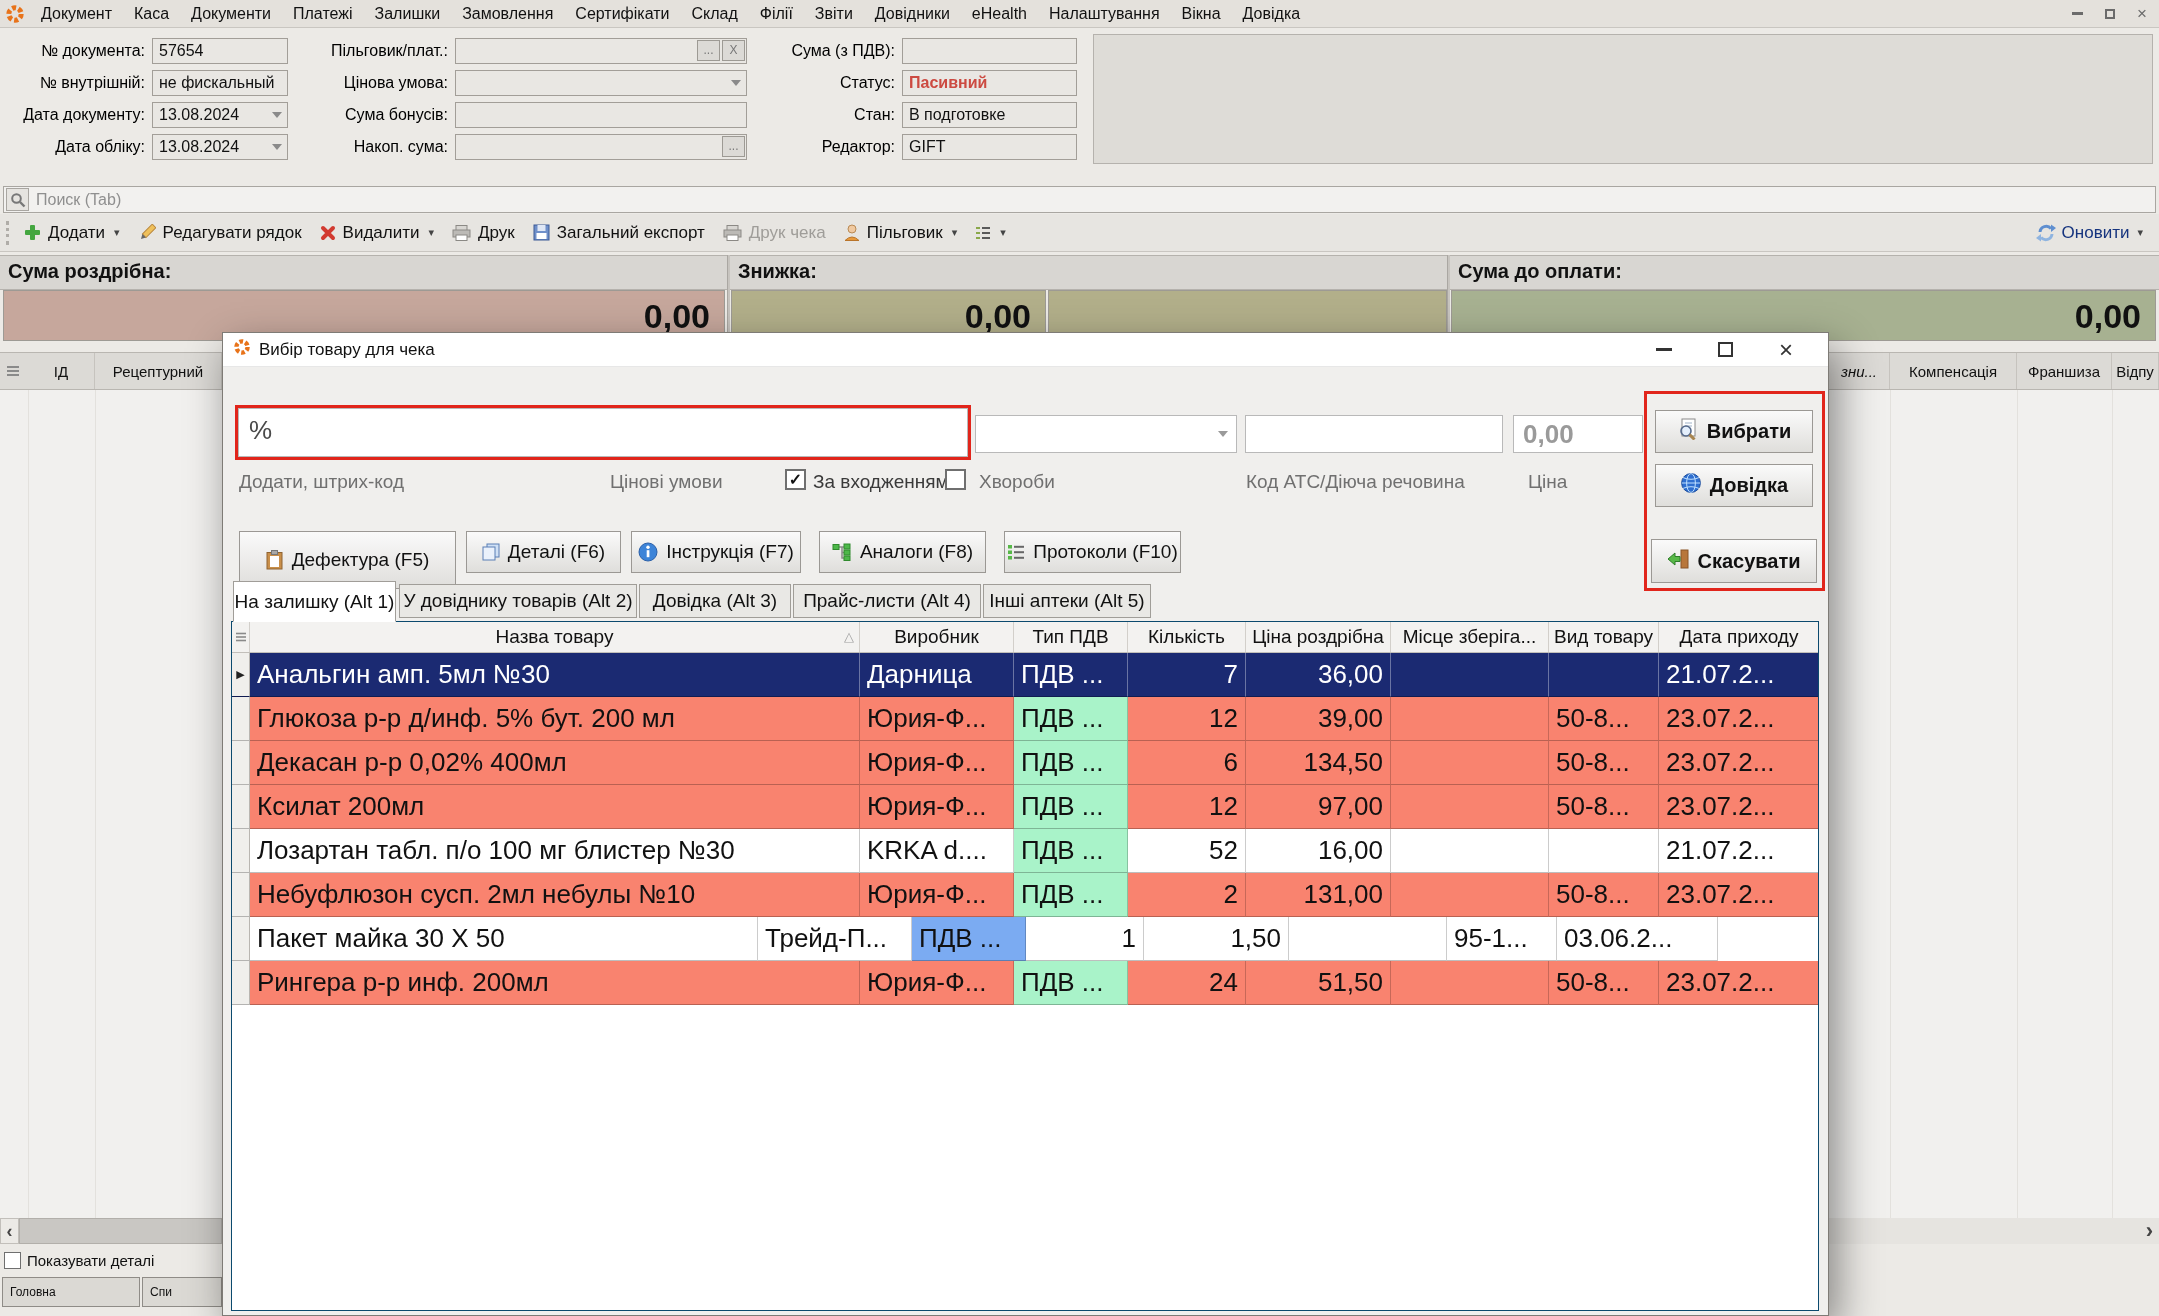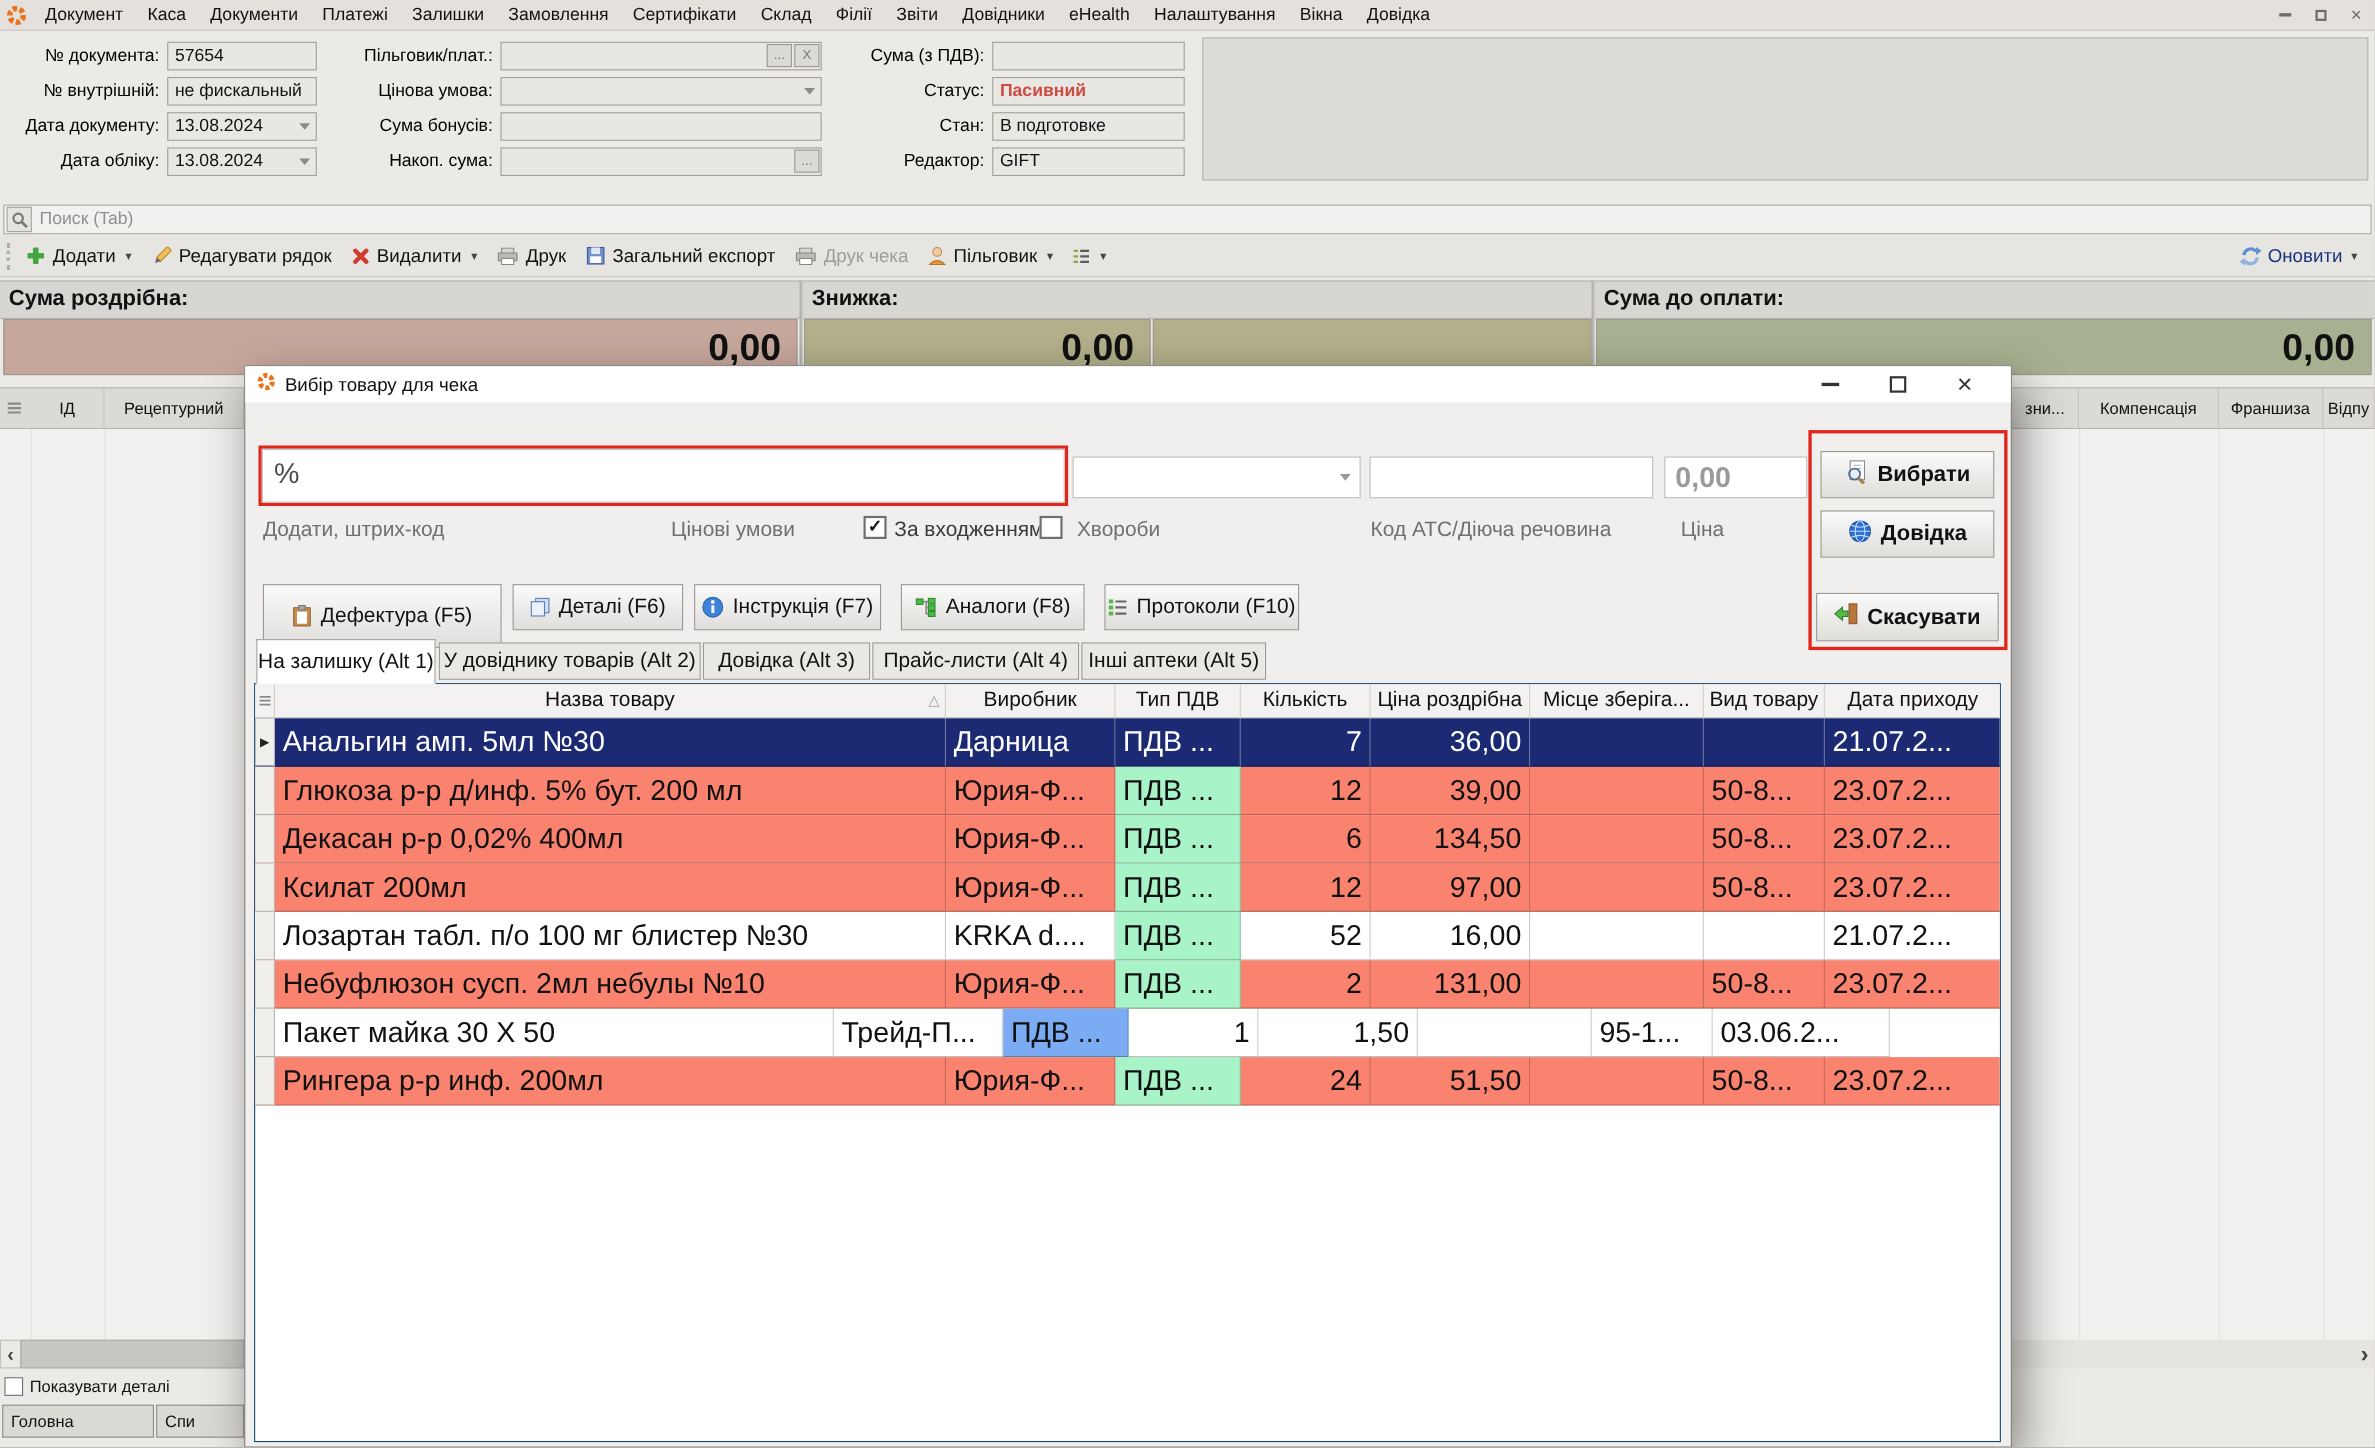--- a/index.html
+++ b/index.html
@@ -58,21 +58,21 @@
   .empty-area { background:#f1f0ee; }
   .faint { width:1px; background:#e3e1dd; }
 
   
   .hs-btn { background:#eceae6; border:1px solid #c2bfba; color:#444; font-size:18px; font-weight:bold;
             display:flex; align-items:center; justify-content:center; }
   .hs-thumb { background:#c9c7c3; border:1px solid #b2afaa; }
   .cbx { width:17px; height:17px; background:#fff; border:1px solid #6f6f6f; display:inline-block; }
   .cbx.big { width:21px; height:21px; border-width:2px; font-size:16px; font-weight:bold;
              text-align:center; line-height:17px; color:#111; }
-  .btab { position:absolute; border:1px solid #8f8c87; background:#dbd9d4; font-size:15px;
+  .btab { position:absolute; border:1px solid #8f8c87; background:#dbd9d4; font-size:12px;
           display:flex; align-items:center; padding:0 7px; overflow:hidden; white-space:nowrap; }
 
   
   .dialog { left:222px; top:332px; width:1607px; height:984px; background:#f0efed;
             border:1px solid #7e7b76; box-shadow:8px 16px 40px rgba(0,0,0,.45); }
   .dlg-title { height:34px; background:#ffffff; display:flex; align-items:center; gap:9px;
                padding:0 11px; font-size:17px; border-bottom:1px solid #e7e7e7; }
   .dlg-ctrls { margin-left:auto; display:flex; align-items:center; gap:46px; padding-right:24px; color:#333; }
   .red-box { position:absolute; border:3px solid #e1251b; pointer-events:none; }
   .dlg-input { position:absolute; background:#fff; border:1px solid #b9b9b9; }
@@ -331,21 +331,21 @@
       <svg width="14" height="14">
           <g stroke="#8a8a8a" stroke-width="2">
             <line x1="1" y1="3" x2="13" y2="3"></line>
             <line x1="1" y1="7" x2="13" y2="7"></line>
             <line x1="1" y1="11" x2="13" y2="11"></line>
           </g>
         </svg>
     </span>
   <div class="bg-col" style="left: 28px; width: 67px;">ІД</div>
       <div class="bg-col" style="left: 95px; width: 127px;">Рецептурний</div>
-      <div class="bg-col" style="left: 1829px; width: 61px;">зни...</div>
+      <div class="bg-col" style="left: 1829px; width: 61px; font-style: italic;">зни...</div>
       <div class="bg-col" style="left: 1890px; width: 127px;">Компенсація</div>
       <div class="bg-col" style="left: 2017px; width: 95px;">Франшиза</div>
       <div class="bg-col" style="left: 2112px; width: 47px;">Відпу</div>
     </div>
   <div class="empty-area ab" style="left:0;top:390px;width:222px;height:828px;">
     <div class="faint ab" style="left:28px;top:0;height:100%;"></div>
     <div class="faint ab" style="left:95px;top:0;height:100%;"></div>
   </div>
   <div class="empty-area ab" style="left:1829px;top:390px;width:330px;height:828px;">
     <div class="faint ab" style="left:61px;top:0;height:100%;"></div>

